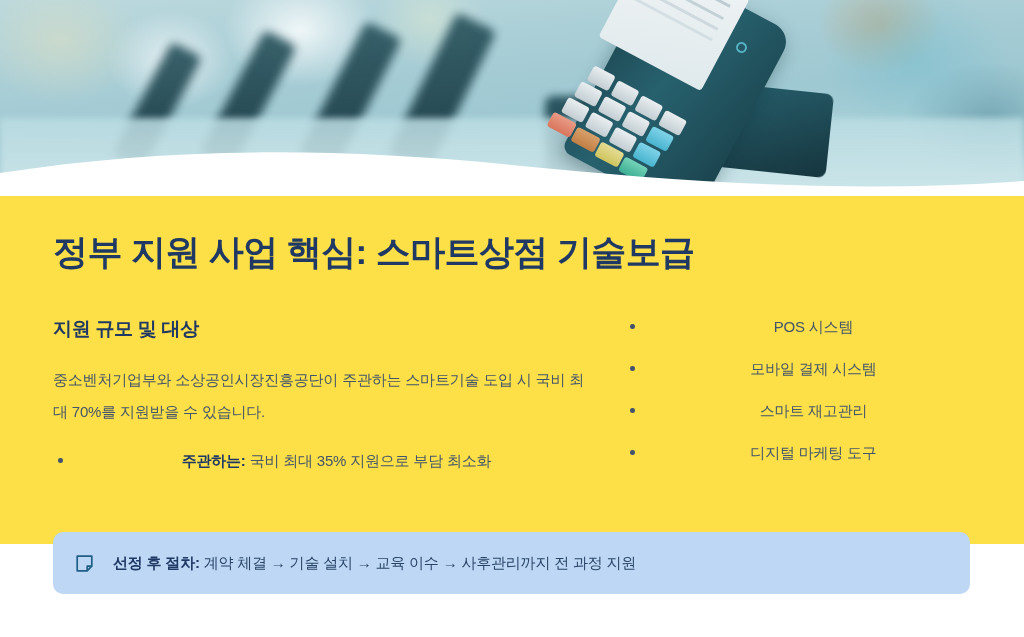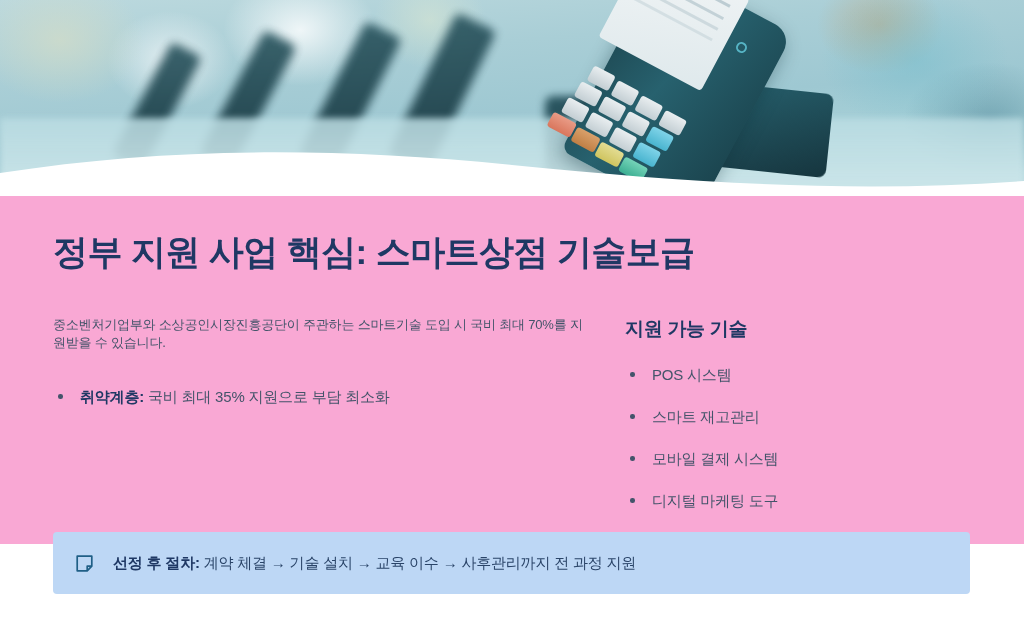--- a/index.html
+++ b/index.html
@@ -8,21 +8,21 @@
   html, body {
     width:1024px; height:637px;
     background:#ffffff;
     font-family:"Liberation Sans","DejaVu Sans",sans-serif;
     overflow:hidden;
   }
 
   .slide {
     position:relative;
     width:1024px; height:544px;
-    background:#f9a8d4;
+    background:#fde047;
   }
 
   
   .hero {
     position:absolute; top:0; left:0;
     width:1024px; height:196px;
     overflow:hidden;
   }
   .hero-photo {
     position:absolute; inset:0;
@@ -120,46 +120,47 @@
 
   .col-left  { position:absolute; left:53px;  top:316px; width:540px; }
   .col-right { position:absolute; left:625px; top:316px; width:350px; }
 
   .sec-head {
     font-size:19px; font-weight:700; color:#1f3864;
     letter-spacing:-.3px; margin-bottom:22px;
   }
 
   .lead {
-    font-size:13px; line-height:18px; color:#44546a;
-    letter-spacing:-.2px; margin-bottom:34px;
+    font-size:15px; line-height:32px; color:#44546a;
+    letter-spacing:-.2px; margin-bottom:22px;
   }
 
   ul.bullets { list-style:none; }
   ul.bullets li {
     position:relative;
     padding-left:27px;
     font-size:15px; line-height:21px; color:#44546a;
     letter-spacing:-.2px;
     margin-bottom:19px;
+    text-align:center;
   }
   ul.bullets li:before {
     content:""; position:absolute; left:5px; top:8px;
     width:4.5px; height:4.5px; border-radius:50%;
     background:#44546a;
   }
   ul.bullets li b { color:#1f3864; font-weight:700; }
 
   .col-right ul.bullets li { margin-bottom:21px; }
 
   
   .callout {
     position:absolute; left:53px; top:532px;
     width:917px; height:62px;
-    background:#bdd7f5; border-radius:4px;
+    background:#bdd7f5; border-radius:10px;
     display:flex; align-items:center;
   }
   .callout-icon { margin-left:23px; margin-right:20px; display:flex; }
   .callout-text {
     font-size:15px; color:#1f3864; letter-spacing:-.2px;
   }
   .callout-text b { font-weight:700; }
   .callout-text span.norm { font-weight:400; color:#2a4468; }
 </style>
 </head>
@@ -203,34 +204,34 @@
     </div>
 
     <svg class="wave" viewBox="0 0 1024 46" preserveAspectRatio="none">
       <path d="M0,22 C170,-4 330,-4 512,14 C700,33 860,42 1024,30 L1024,46 L0,46 Z" fill="#ffffff"></path>
     </svg>
   </div>
 
   <div class="title">정부 지원 사업 핵심: 스마트상점 기술보급</div>
 
   <div class="col-left">
+    <div class="sec-head">지원 규모 및 대상</div>
     <div class="lead">중소벤처기업부와 소상공인시장진흥공단이 주관하는 스마트기술 도입 시 국비 최대 70%를 지원받을 수 있습니다.</div>
     <ul class="bullets">
       <li>
-        <b>취약계층:</b><span> 국비 최대 35% 지원으로 부담 최소화</span>
+        <b>주관하는:</b><span> 국비 최대 35% 지원으로 부담 최소화</span>
       </li>
     </ul>
   </div>
 
   <div class="col-right">
-    <div class="sec-head">지원 가능 기술</div>
     <ul class="bullets">
       <li>POS 시스템</li>
+      <li>모바일 결제 시스템</li>
       <li>스마트 재고관리</li>
-      <li>모바일 결제 시스템</li>
       <li>디지털 마케팅 도구</li>
     </ul>
   </div>
 
   <div class="callout">
     <span class="callout-icon">
       <svg width="17" height="17" viewBox="0 0 17 17">
         <path d="M1.2,1.2 H15.8 V11.2 L11.2,15.8 H1.2 Z" fill="none" stroke="#1f5f86" stroke-width="1.7" stroke-linejoin="round"></path>
         <path d="M15.8,11.2 H11.2 V15.8" fill="none" stroke="#1f5f86" stroke-width="1.7" stroke-linejoin="round"></path>
       </svg>

